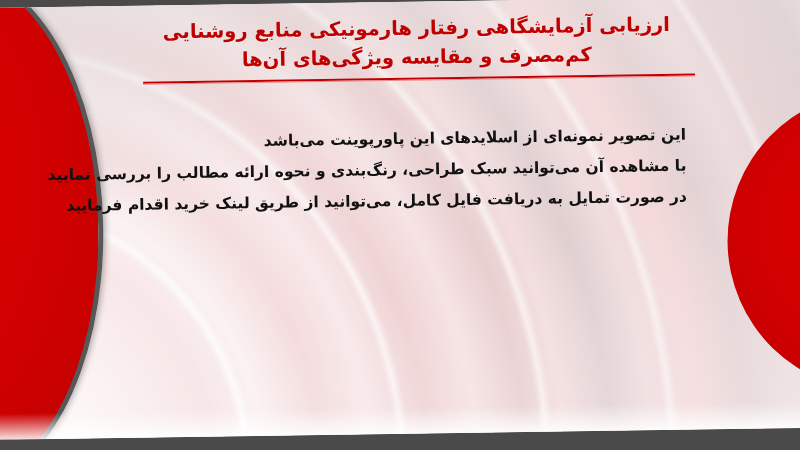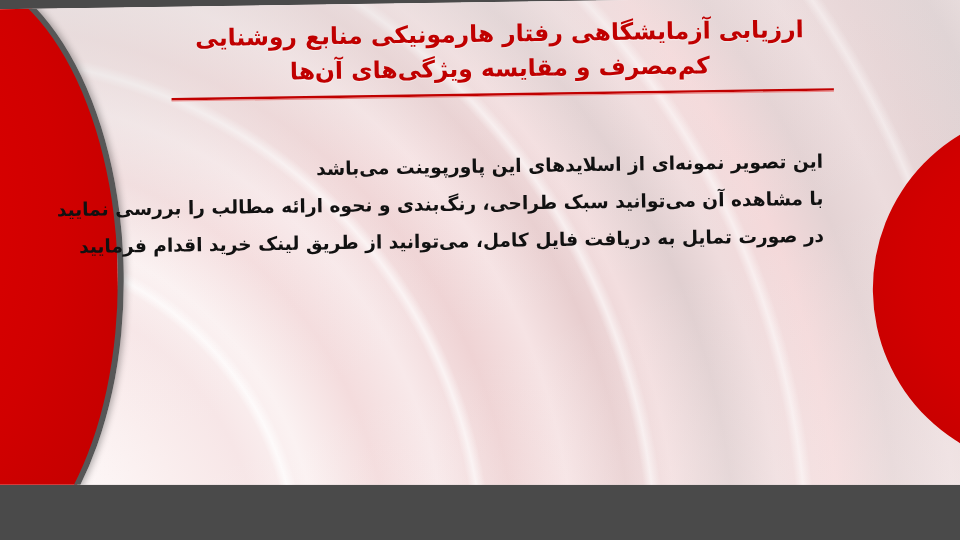--- a/index.html
+++ b/index.html
@@ -23,21 +23,21 @@
     background: #4a4a4a;
     overflow: hidden;
   }
 
   
   .canvas-clip {
     position: absolute;
     left: 0;
     top: 0;
     width: 800px;
-    height: 404px;
+    height: 450px;
     overflow: hidden;
   }
   .canvas {
     position: absolute;
     left: -14px;
     top: 8px;
     width: 828px;
     height: 432px;
     transform: rotate(-0.85deg);
     transform-origin: 0 0;

